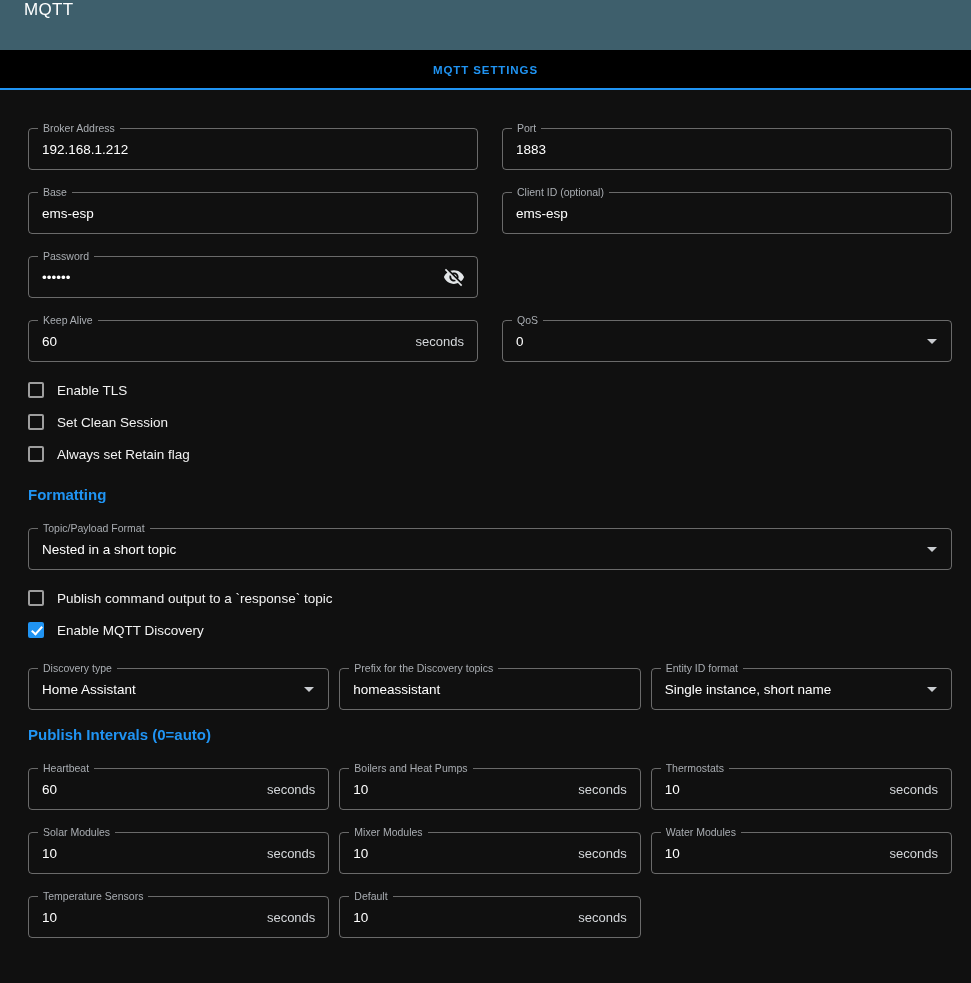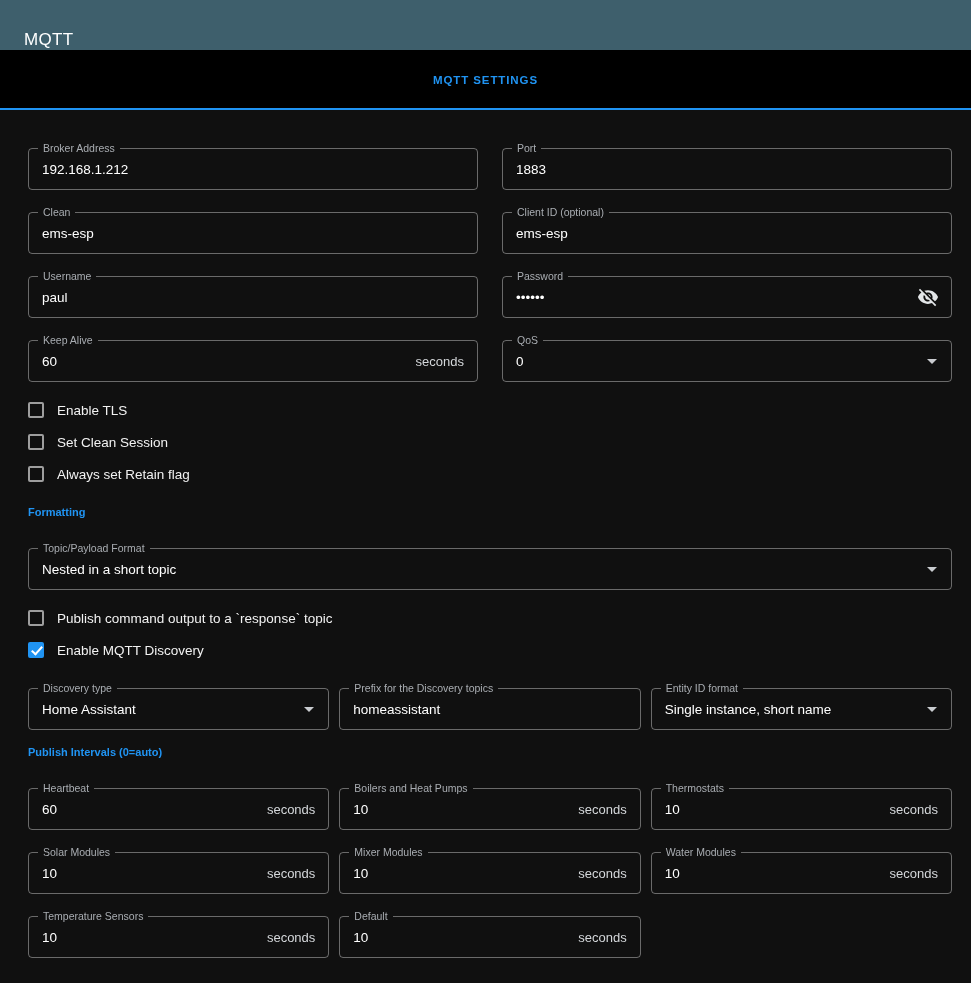--- a/index.html
+++ b/index.html
@@ -9,27 +9,27 @@
     background: #101010;
     color: #ffffff;
     font-family: "Liberation Sans", sans-serif;
     overflow: hidden;
   }
   
   .appbar {
     height: 50px;
     background: #3e5f6c;
     display: flex;
-    align-items: flex-end;
+    align-items: flex-start;
     padding: 0 24px;
   }
   .appbar-title { font-size: 17px; font-weight: 500; letter-spacing: .3px; }
 
   
-  .tabbar { height: 60px; background: #000; display: flex; }
+  .tabbar { height: 40px; background: #000; display: flex; }
   .tab {
     flex: 1;
     display: flex; align-items: center; justify-content: center;
     font-size: 11.5px; font-weight: 600; letter-spacing: .9px;
     color: #9e9e9e; position: relative; cursor: pointer;
     text-transform: uppercase;
   }
   .tab.active { color: #2094f3; }
   .tab.active::after {
     content: ""; position: absolute; left: 0; right: 0; bottom: 0;
@@ -48,21 +48,21 @@
   }
   .checkbox.checked { background: #2094f3; border-color: #2094f3; }
   .checkbox.checked::after {
     content: ""; position: absolute; left: 4px; top: 0px;
     width: 4px; height: 9px;
     border: solid #fff; border-width: 0 2px 2px 0; transform: rotate(42deg);
   }
   .check-label { font-size: 13.5px; color: #f2f2f2; }
 
   
-  .section-title { color: #2094f3; font-size: 11px; margin-top: 16px; height: 20px; }
+  .section-title { color: #2094f3; font-size: 15px; margin-top: 16px; height: 20px; }
 
   
   .row2 { display: grid; grid-template-columns: 1fr 1fr; gap: 24px; margin-top: 22px; }
   .row3 { display: grid; grid-template-columns: 1fr 1fr 1fr; gap: 10px; margin-top: 22px; }
   .row1 { display: grid; grid-template-columns: 1fr; margin-top: 22px; }
 
   .field {
     position: relative; height: 42px;
     border: 1px solid rgba(255,255,255,.38);
     border-radius: 4px;
@@ -104,34 +104,30 @@
       <span class="field-value">192.168.1.212</span>
     </div>
     <div class="field">
       <span class="field-label">Port</span>
       <span class="field-value">1883</span>
     </div>
   </div>
 
   <div class="row2">
     <div class="field">
-      <span class="field-label">Clean</span>
+      <span class="field-label">Base</span>
       <span class="field-value">ems-esp</span>
     </div>
     <div class="field">
       <span class="field-label">Client ID (optional)</span>
       <span class="field-value">ems-esp</span>
     </div>
   </div>
 
   <div class="row2">
-    <div class="field">
-      <span class="field-label">Username</span>
-      <span class="field-value">paul</span>
-    </div>
     <div class="field">
       <span class="field-label">Password</span>
       <span class="field-value">••••••</span>
       <span class="eye-icon">
         <svg viewBox="0 0 24 24">
             <path d="M12 7c2.76 0 5 2.24 5 5 0 .65-.13 1.26-.36 1.83l2.92 2.92c1.51-1.26 2.7-2.89 3.43-4.75-1.73-4.39-6-7.5-11-7.5-1.4 0-2.74.25-3.98.7l2.16 2.16C10.74 7.13 11.35 7 12 7zM2 4.27l2.28 2.28.46.46C3.08 8.3 1.78 10.02 1 12c1.73 4.39 6 7.5 11 7.5 1.55 0 3.03-.3 4.38-.84l.42.42L19.73 22 21 20.73 3.27 3 2 4.27zM7.53 9.8l1.55 1.55c-.05.21-.08.43-.08.65 0 1.66 1.34 3 3 3 .22 0 .44-.03.65-.08l1.55 1.55c-.67.33-1.41.53-2.2.53-2.76 0-5-2.24-5-5 0-.79.2-1.53.53-2.2zm4.31-.78l3.15 3.15.02-.16c0-1.66-1.34-3-3-3l-.17.01z"></path>
           </svg>
       </span>
     </div>
   </div>

